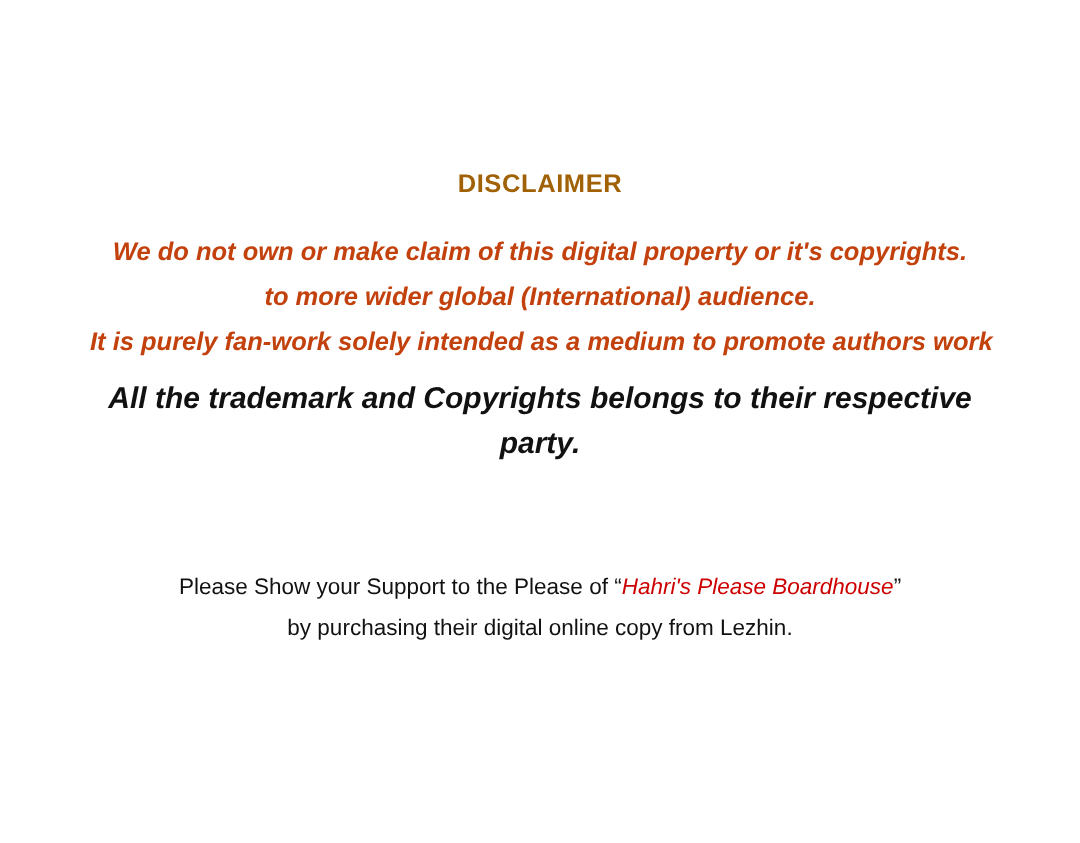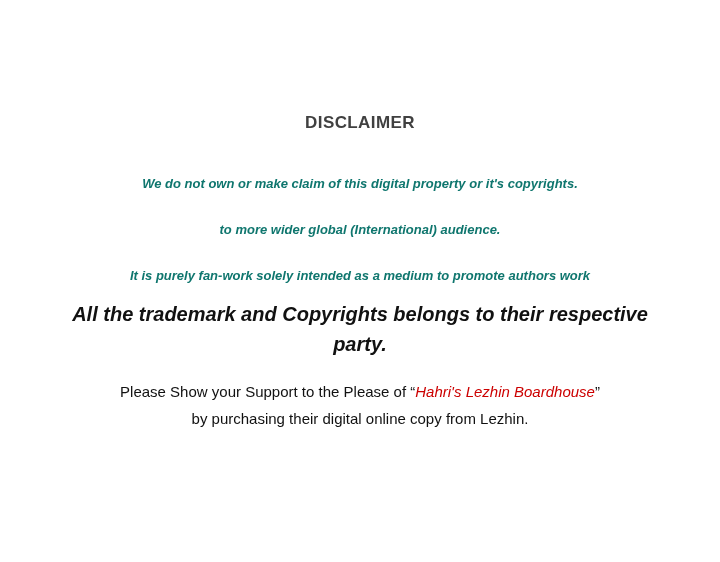--- a/index.html
+++ b/index.html
@@ -21,38 +21,37 @@
     box-sizing: border-box;
   }
   .disclaimer-title {
     position: absolute;
     top: 113px;
     left: 0;
     width: 720px;
     text-align: center;
     font-size: 17px;
     font-weight: bold;
-    color: #404040;
+    color: #a16207;
     letter-spacing: 0.4px;
   }
   .body-block {
     position: absolute;
     top: 153px;
     left: 60px;
     width: 600px;
     text-align: center;
   }
   .body-line {
-    font-size: 13px;
+    font-size: 17px;
     font-style: italic;
     font-weight: bold;
     line-height: 30px;
-    color: #0f766e;
+    color: #c2410c;
     white-space: nowrap;
-    margin-top: 16px;
   }
   .spacer-line {
     height: 8px;
   }
   .trademark-line {
     font-size: 20px;
     font-style: italic;
     font-weight: bold;
     line-height: 30px;
     color: #111111;
@@ -88,18 +87,18 @@
   <div class="body-block">
     <div class="body-line">We do not own or make claim of this digital property or it's copyrights.</div>
     <div class="body-line">to more wider global (International) audience.</div>
     <div class="body-line">It is purely fan-work solely intended as a medium to promote authors work</div>
     <div class="spacer-line"></div>
     <div class="trademark-line">All the trademark and Copyrights belongs to their respective party.</div>
   </div>
 
   <div class="support-block">
     <div class="support-line">
-      <span>Please Show your Support to the Please of “</span><span class="work-title">Hahri's Lezhin Boardhouse</span><span class="quote">”</span>
+      <span>Please Show your Support to the Please of “</span><span class="work-title">Hahri's Please Boardhouse</span><span class="quote">”</span>
     </div>
     <div class="support-line">by purchasing their digital online copy from Lezhin.</div>
   </div>
 
 </div>
 
 </body></html>

